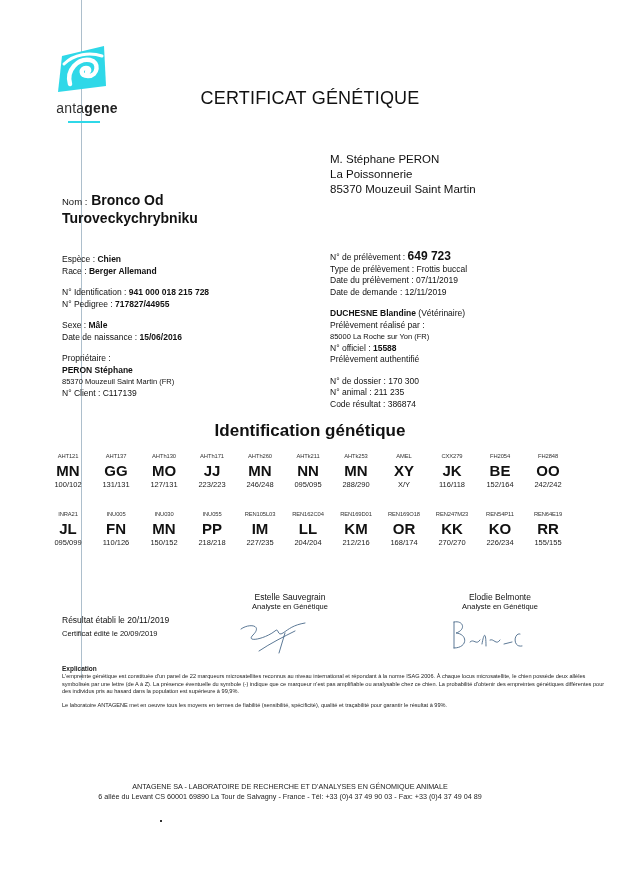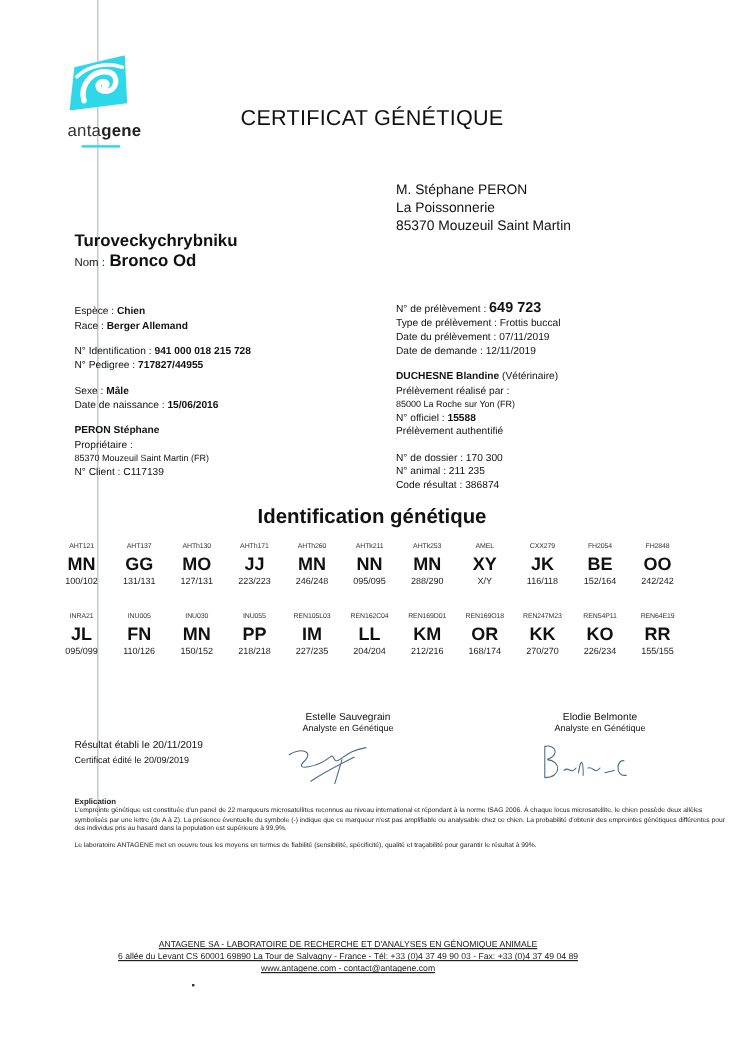--- a/index.html
+++ b/index.html
@@ -48,21 +48,21 @@
     .sig { text-align: center; font-size: 8.5px; line-height: 10px; }
     .sig .role { font-size: 7.5px; }
     .sig1 { left: 220px; top: 592px; width: 140px; }
     .sig2 { left: 430px; top: 592px; width: 140px; }
     .sig-drawing { position: absolute; }
 
     .explication { left: 62px; top: 665px; width: 548px; font-size: 5.6px; line-height: 7.8px; color: #222; }
     .explication .hd { font-weight: 700; font-size: 6.5px; }
     .explication .p2 { margin-top: 6px; }
 
-    .footer { left: 0; width: 580px; top: 782px; text-align: center; font-size: 7.2px; line-height: 10px; color: #222; text-decoration: underline; }
+    .footer { left: 0; width: 580px; top: 782px; text-align: center; font-size: 7.2px; line-height: 10px; color: #222; }
     .dot { left: 160px; top: 820px; width: 2px; height: 2px; background: #333; }
   </style>
 </head>
 <body>
 
 <div class="vline"></div>
 
 <div class="abs logo">
   <svg class="logo-mark" viewBox="0 0 54 46">
     <polygon points="6,10 48,0 50,40 2,46" fill="#2fd8e8"></polygon>
@@ -75,36 +75,36 @@
 
 <div class="abs title">CERTIFICAT GÉNÉTIQUE</div>
 
 <div class="abs addr">
   <div class="name">M. Stéphane PERON</div>
   <div>La Poissonnerie</div>
   <div>85370 Mouzeuil Saint Martin</div>
 </div>
 
 <div class="abs nom">
+  <div><span class="lbl">Nom :</span> <span>Bronco Od</span></div>
   <div>Turoveckychrybniku</div>
-  <div><span class="lbl">Nom :</span> <span>Bronco Od</span></div>
 </div>
 
 <div class="abs info left-info">
   <div><span>Espèce :</span> <b>Chien</b></div>
   <div><span>Race :</span> <b>Berger Allemand</b></div>
   <div class="gap"></div>
   <div><span>N° Identification :</span> <b>941 000 018 215 728</b></div>
   <div><span>N° Pedigree :</span> <b>717827/44955</b></div>
   <div class="gap"></div>
   <div><span>Sexe :</span> <b>Mâle</b></div>
   <div><span>Date de naissance :</span> <b>15/06/2016</b></div>
   <div class="gap"></div>
+  <div>Propriétaire :</div>
   <div><b>PERON Stéphane</b></div>
-  <div>Propriétaire :</div>
   <div style="font-size:7.5px;">85370 Mouzeuil Saint Martin (FR)</div>
   <div><span>N° Client :</span> <span>C117139</span></div>
 </div>
 
 <div class="abs info right-info">
   <div><span>N° de prélèvement :</span> <span class="big">649 723</span></div>
   <div><span>Type de prélèvement :</span> <span>Frottis buccal</span></div>
   <div><span>Date du prélèvement :</span> <span>07/11/2019</span></div>
   <div><span>Date de demande :</span> <span>12/11/2019</span></div>
   <div class="gap"></div>
@@ -260,15 +260,14 @@
 
 <div class="abs explication">
   <div class="hd">Explication</div>
   <div>L'empreinte génétique est constituée d'un panel de 22 marqueurs microsatellites reconnus au niveau international et répondant à la norme ISAG 2006. À chaque locus microsatellite, le chien possède deux allèles symbolisés par une lettre (de A à Z). La présence éventuelle du symbole (-) indique que ce marqueur n'est pas amplifiable ou analysable chez ce chien. La probabilité d'obtenir des empreintes génétiques différentes pour des individus pris au hasard dans la population est supérieure à 99,9%.</div>
   <div class="p2">Le laboratoire ANTAGENE met en oeuvre tous les moyens en termes de fiabilité (sensibilité, spécificité), qualité et traçabilité pour garantir le résultat à 99%.</div>
 </div>
 
 <div class="abs footer">
   <div>ANTAGENE SA - LABORATOIRE DE RECHERCHE ET D'ANALYSES EN GÉNOMIQUE ANIMALE</div>
   <div>6 allée du Levant CS 60001 69890 La Tour de Salvagny - France - Tél: +33 (0)4 37 49 90 03 - Fax: +33 (0)4 37 49 04 89</div>
-  <div>www.antagene.com - contact@antagene.com</div>
 </div>
 <div class="abs dot"></div>
 
 </body></html>

